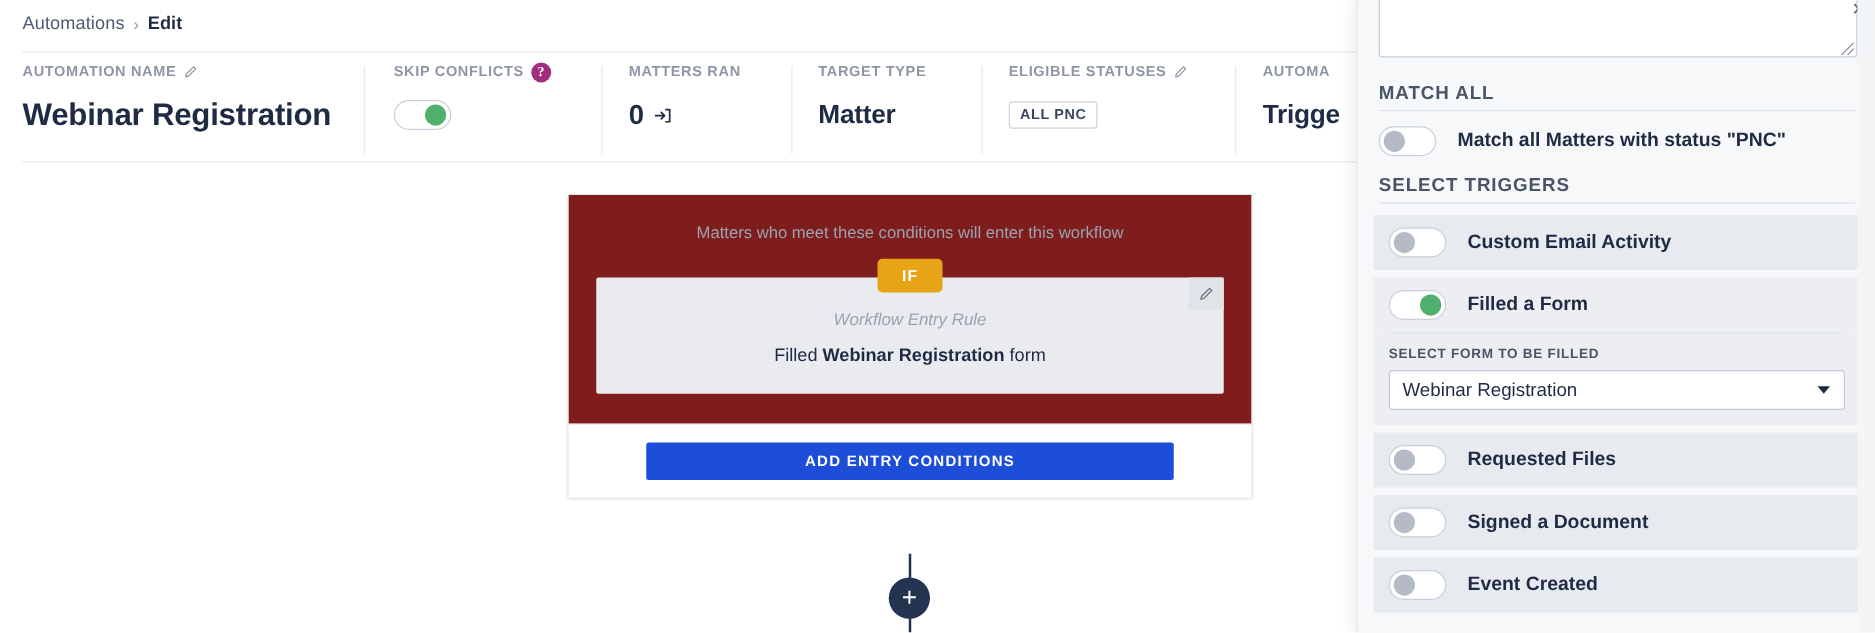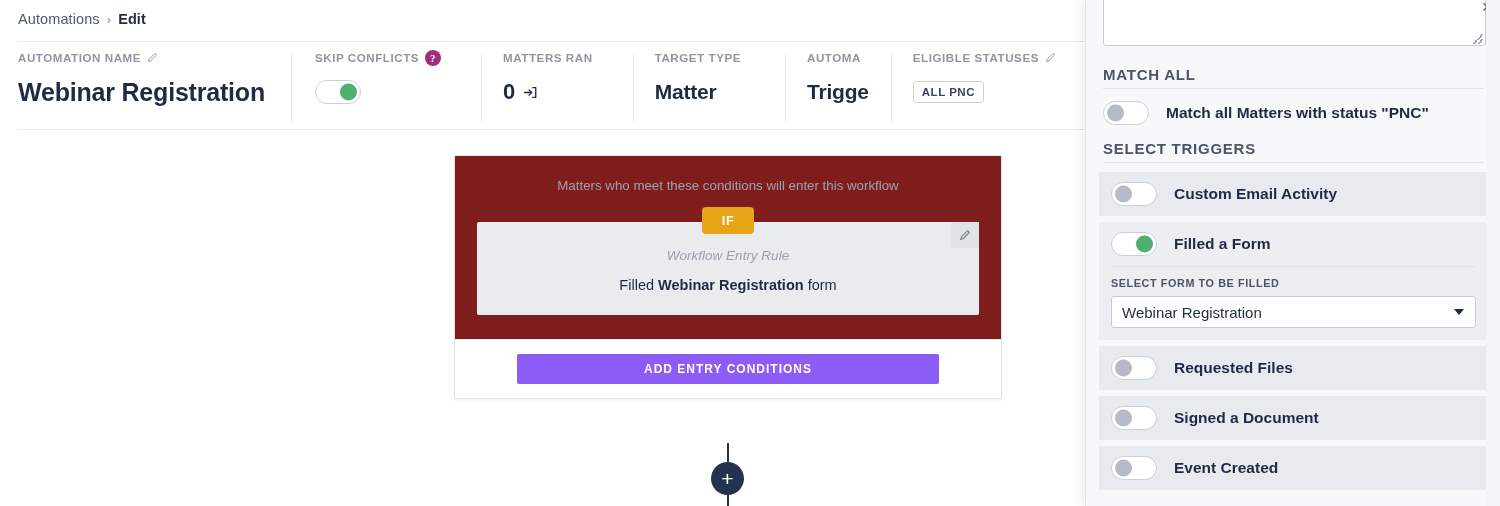--- a/index.html
+++ b/index.html
@@ -106,21 +106,21 @@
     background: #e0e3e8; display: flex; align-items: center; justify-content: center;
     color: #6f7787;
   }
   .rule-edit svg { width: 12px; height: 12px; display: block; }
   .rule-kind { font-size: 13.5px; font-style: italic; color: #9aa2b1; }
   .rule-text { margin-top: 14px; font-size: 14.5px; color: #1f2a44; }
   .rule-text b { font-weight: bold; }
 
   .card-foot { border-top: 1px solid #e9ecf1; background: #fff; padding: 14px 62px; }
   .btn-primary {
-    width: 100%; height: 30px; background: #8b5cf6; color: #fff;
+    width: 100%; height: 30px; background: #1d4ed8; color: #fff;
     border: none; border-radius: 2px; font-size: 12px; font-weight: bold;
     letter-spacing: 1px; font-family: "Liberation Sans", sans-serif; cursor: pointer;
   }
 
   .connector { position: absolute; left: 727px; top: 443px; width: 2px; height: 63px; background: #233350; }
   .plus-node {
     position: absolute; left: 711px; top: 462px; width: 33px; height: 33px; border-radius: 50%;
     background: #233350; color: #fff; display: flex; align-items: center; justify-content: center;
     font-size: 21px; line-height: 1; font-weight: 300;
   }
@@ -240,40 +240,40 @@
 
       <div class="stat" style="padding-left:22px;padding-right:44px;">
         <div class="stat-label">
           <span>TARGET TYPE</span>
         </div>
         <div class="stat-body">
           <span class="stat-value small">Matter</span>
         </div>
       </div>
 
-      <div class="stat" style="padding-left:22px;padding-right:22px;">
-        <div class="stat-label">
-          <span>AUTOMA</span>
-        </div>
-        <div class="stat-body">
-          <span class="stat-value small">Trigge</span>
-        </div>
-      </div>
-
       <div class="stat" style="padding-left:22px;padding-right:38px;">
         <div class="stat-label">
           <span>ELIGIBLE STATUSES</span>
           <span class="pencil">
             <svg viewBox="0 0 16 16" fill="none" stroke="currentColor" stroke-width="1.4">
                 <path d="M11.5 2.2l2.3 2.3L5.4 12.9 2.3 13.7l.8-3.1z"></path>
               </svg>
           </span>
         </div>
         <div class="stat-body">
           <span class="chip">ALL PNC</span>
+        </div>
+      </div>
+
+      <div class="stat" style="padding-left:22px;padding-right:22px;">
+        <div class="stat-label">
+          <span>AUTOMA</span>
+        </div>
+        <div class="stat-body">
+          <span class="stat-value small">Trigge</span>
         </div>
       </div>
 
     </div>
 
     <div class="hdr-rule2"></div>
 
     <div class="card">
 
       <div class="card-body">

